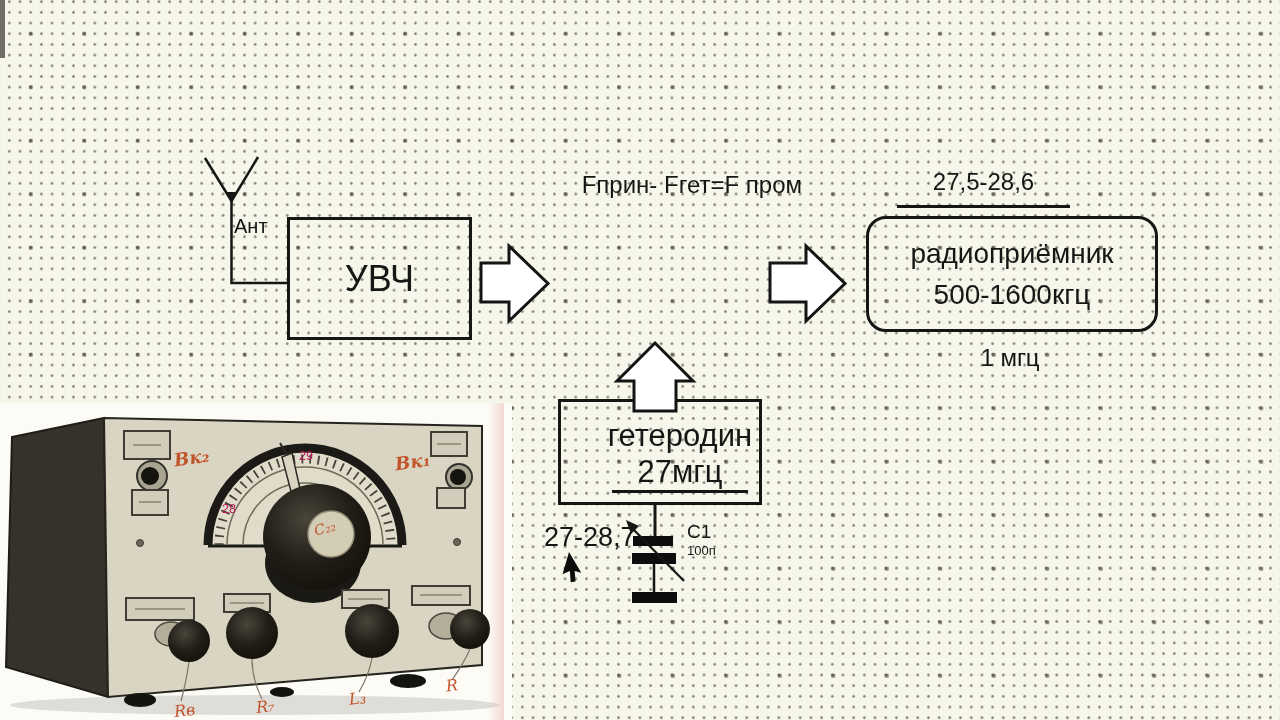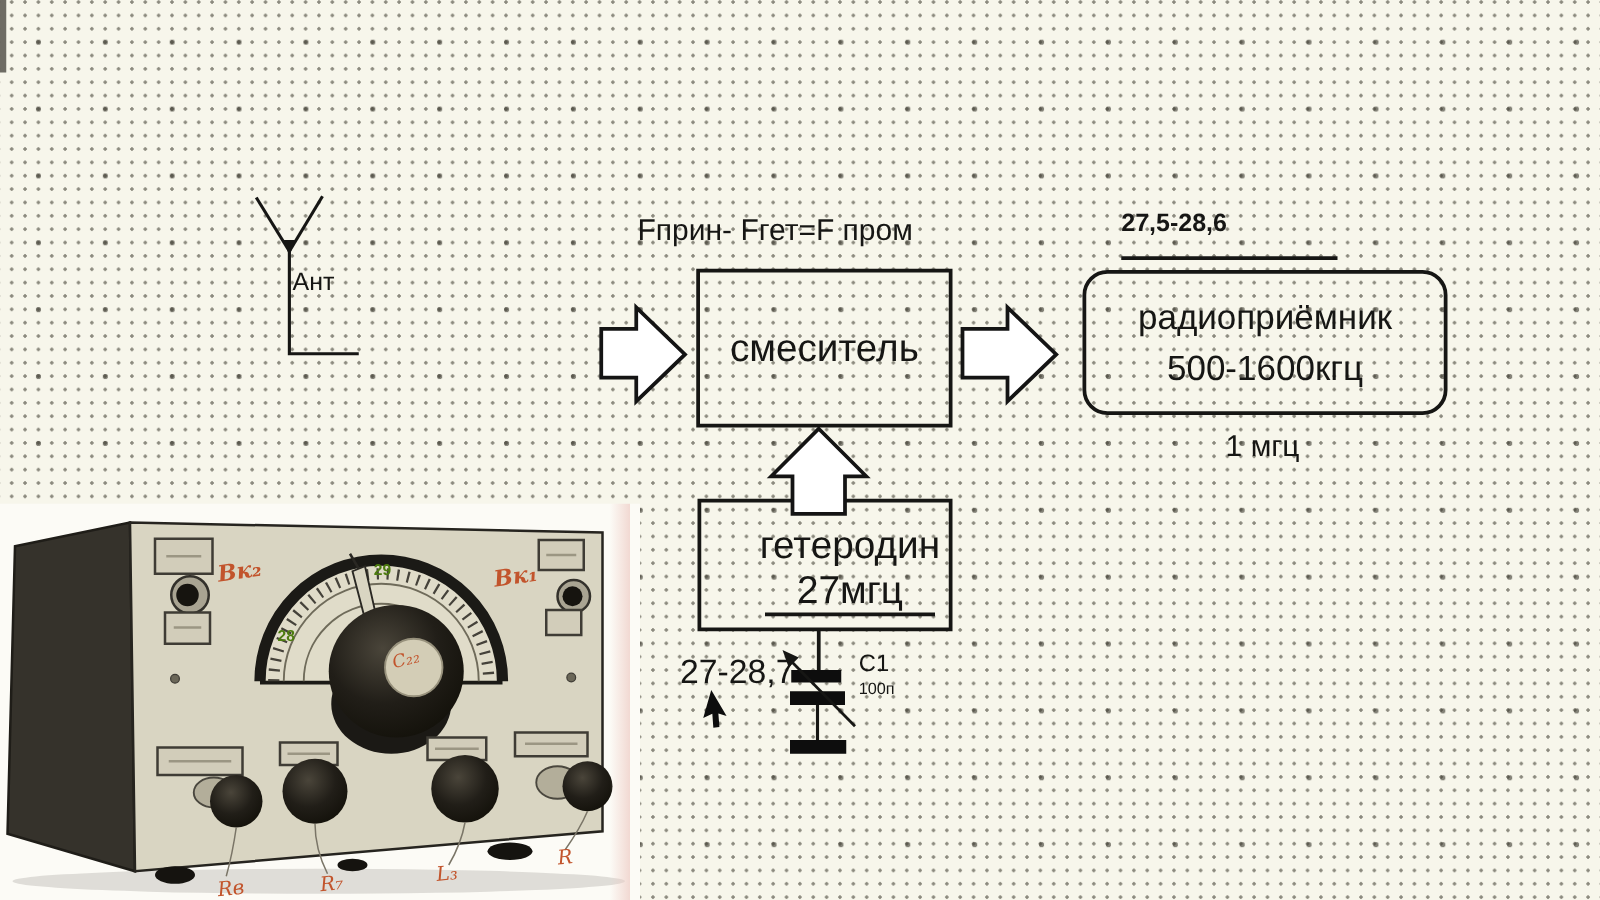--- a/index.html
+++ b/index.html
@@ -27,39 +27,39 @@
   
   #photo{
     left:0;top:403px;width:512px;height:317px;background:#fcfbf6;z-index:4;
   }
   #photo-pink{position:absolute;right:8px;top:0;width:16px;height:317px;
     background:linear-gradient(to right, rgba(240,214,208,0), rgba(238,205,198,.75));}
   .hand{
     position:absolute;font-family:"DejaVu Serif","Liberation Serif",serif;
     font-style:italic;color:#c2542c;white-space:nowrap;z-index:5;
   }
-  .dialnum{position:absolute;font-size:12.5px;font-weight:bold;color:#4d7c0f;z-index:5;}
+  .dialnum{position:absolute;font-size:12.5px;font-weight:normal;color:#be185d;z-index:5;}
 </style>
 </head>
 <body>
 
 <div id="stage">
 
   <div id="edge-artifact" class="abs"></div>
 
   <span class="txt" style="left:234px;top:215px;font-size:20px;">Ант</span>
 
-  <span class="txt" style="left:510px;top:171px;width:292px;font-size:24px;text-align:left;">Fприн- Fгет=F пром</span>
+  <span class="txt" style="left:510px;top:171px;width:292px;font-size:24px;text-align:right;">Fприн- Fгет=F пром</span>
+
+  <div class="blk" style="left:287px;top:217px;width:185px;height:123px;">
+    <span style="font-size:36px;">УВЧ</span>
+  </div>
 
 
-  <div class="blk" style="left:557px;top:215px;width:205px;height:127px;">
-    <span style="font-size:31px;">смеситель</span>
-  </div>
-
-  <span class="txt u-line" style="left:897px;top:168px;width:173px;height:37px;font-size:20px;font-weight:bold;">27,5-28,6</span>
+  <span class="txt u-line" style="left:897px;top:168px;width:173px;height:37px;font-size:24px;text-align:center;">27,5-28,6</span>
 
   <div class="blk" style="left:866px;top:216px;width:292px;height:116px;border-radius:20px;">
     <span style="font-size:28px;line-height:41px;">радиоприёмник</span>
     <span style="font-size:28px;line-height:41px;">500-1600кгц</span>
   </div>
 
   <span class="txt" style="left:940px;top:344px;width:140px;font-size:24px;text-align:center;">1 мгц</span>
 
   <div class="blk" style="left:558px;top:399px;width:204px;height:106px;padding-top:6px;padding-left:40px;">
     <span style="font-size:31px;line-height:36px;">гетеродин</span>

